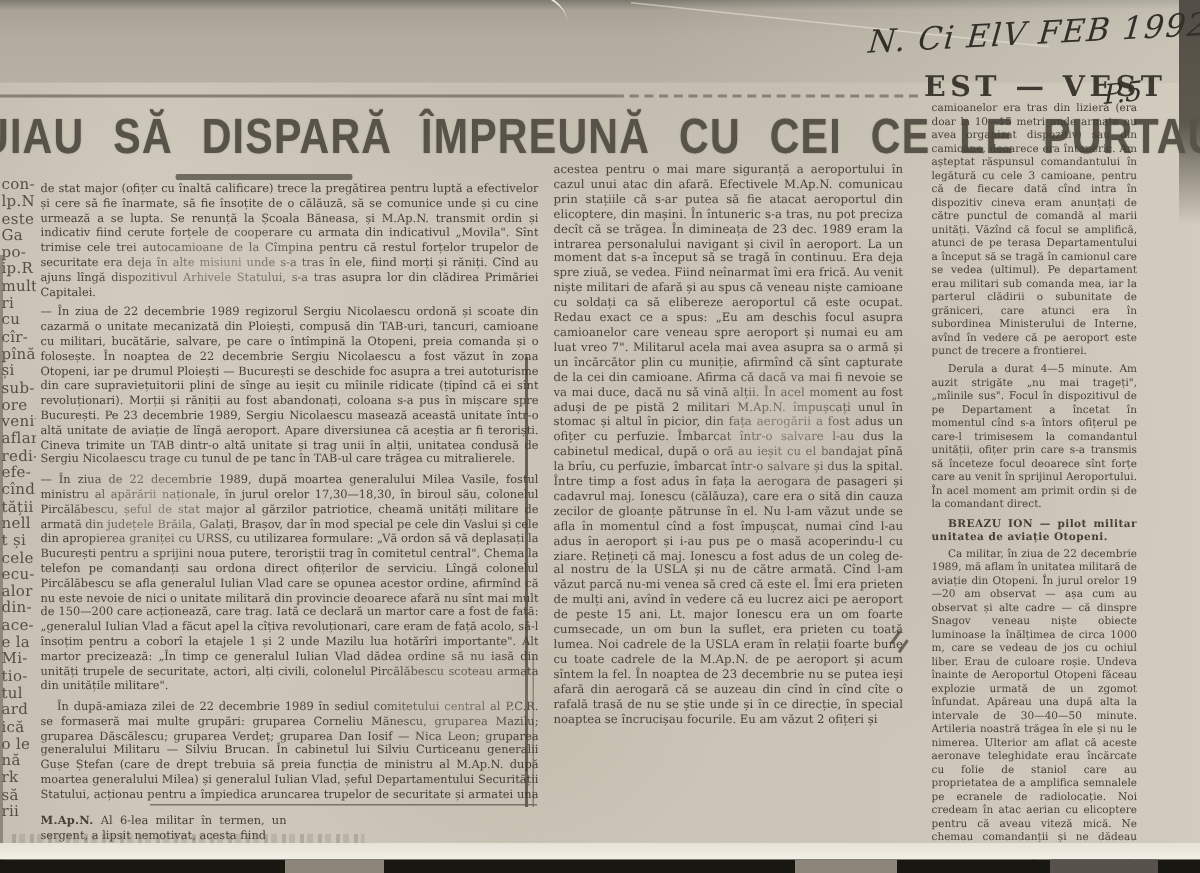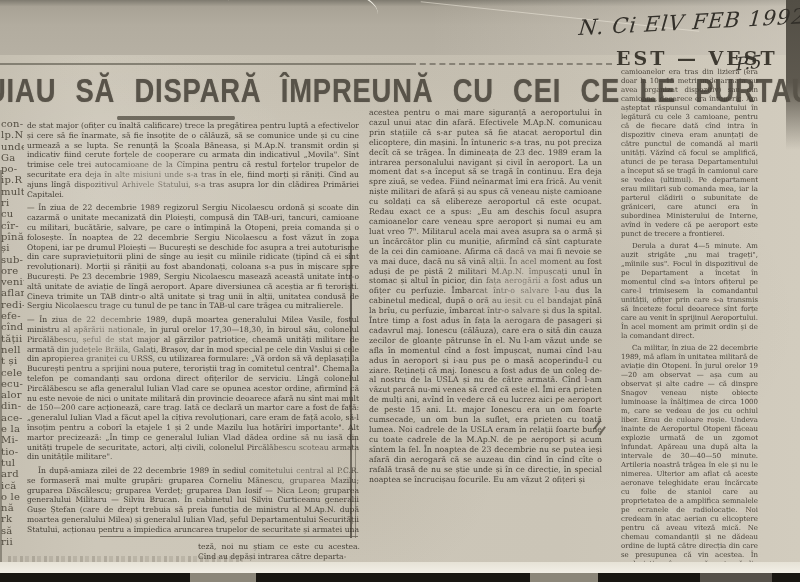--- a/index.html
+++ b/index.html
@@ -104,21 +104,21 @@
   <div class="handwriting">N. Ci ElV FEB 1992</div>
   <div class="est-vest">EST — VEST</div>
   <div class="p5">P.5</div>
 
   <div class="headline">UIAU SĂ DISPARĂ ÎMPREUNĂ CU CEI CE LE PURTAU</div>
   <div class="headline-underline"></div>
 
   <div class="margin-frags">
       <span class="frag">con-</span>
       <span class="frag">lp.N</span>
-      <span class="frag">unde</span>
+      <span class="frag">este</span>
       <span class="frag">Ga</span>
       <span class="frag">po-</span>
       <span class="frag">ip.R</span>
       <span class="frag">mult</span>
       <span class="frag">ri</span>
       <span class="frag">cu</span>
       <span class="frag">cîr-</span>
       <span class="frag">pînă</span>
       <span class="frag">și</span>
       <span class="frag">sub-</span>
@@ -161,25 +161,26 @@
   <div class="pen-tick tick1"></div>
   <div class="pen-tick tick2"></div>
 
   <div class="col col-c">
     <p>acestea pentru o mai mare siguranță a aeroportului în cazul unui atac din afară. Efectivele M.Ap.N. comunicau prin stațiile că s-ar putea să fie atacat aeroportul din elicoptere, din mașini. În întuneric s-a tras, nu pot preciza decît că se trăgea. În dimineața de 23 dec. 1989 eram la intrarea personalului navigant și civil în aeroport. La un moment dat s-a început să se tragă în continuu. Era deja spre ziuă, se vedea. Fiind neînarmat îmi era frică. Au venit niște militari de afară și au spus că veneau niște camioane cu soldați ca să elibereze aeroportul că este ocupat. Redau exact ce a spus: „Eu am deschis focul asupra camioanelor care veneau spre aeroport și numai eu am luat vreo 7". Militarul acela mai avea asupra sa o armă și un încărcător plin cu muniție, afirmînd că sînt capturate de la cei din camioane. Afirma că dacă va mai fi nevoie se va mai duce, dacă nu să vină alții. În acel moment au fost aduși de pe pistă 2 militari M.Ap.N. împușcați unul în stomac și altul în picior, din fața aerogării a fost adus un ofițer cu perfuzie. Îmbarcat într-o salvare l-au dus la cabinetul medical, după o oră au ieșit cu el bandajat pînă la brîu, cu perfuzie, îmbarcat într-o salvare și dus la spital. Între timp a fost adus în fața la aerogara de pasageri și cadavrul maj. Ionescu (călăuza), care era o sită din cauza zecilor de gloanțe pătrunse în el. Nu l-am văzut unde se afla în momentul cînd a fost împușcat, numai cînd l-au adus în aeroport și i-au pus pe o masă acoperindu-l cu ziare. Rețineți că maj. Ionescu a fost adus de un coleg de-al nostru de la USLA și nu de către armată. Cînd l-am văzut parcă nu-mi venea să cred că este el. Îmi era prieten de mulți ani, avînd în vedere că eu lucrez aici pe aeroport de peste 15 ani. Lt. major Ionescu era un om foarte cumsecade, un om bun la suflet, era prieten cu toată lumea. Noi cadrele de la USLA eram în relații foarte bune cu toate cadrele de la M.Ap.N. de pe aeroport și acum sîntem la fel. În noaptea de 23 decembrie nu se putea ieși afară din aerogară că se auzeau din cînd în cînd cîte o rafală trasă de nu se știe unde și în ce direcție, în special noaptea se încrucișau focurile. Eu am văzut 2 ofițeri și</p>
   </div>
 
   <div class="col col-d">
     <p>camioanelor era tras din lizieră (era doar la 10—15 metri unde armata nu avea organizat dispozitiv) sau din camioane, deoarece era întuneric. Am așteptat răspunsul comandantului în legătură cu cele 3 camioane, pentru că de fiecare dată cînd intra în dispozitiv cineva eram anunțați de către punctul de comandă al marii unități. Văzînd că focul se amplifică, atunci de pe terasa Departamentului a început să se tragă în camionul care se vedea (ultimul). Pe departament erau militari sub comanda mea, iar la parterul clădirii o subunitate de grăniceri, care atunci era în subordinea Ministerului de Interne, avînd în vedere că pe aeroport este punct de trecere a frontierei.</p>
     <p class="indent">Derula a durat 4—5 minute. Am auzit strigăte „nu mai trageți", „mîinile sus". Focul în dispozitivul de pe Departament a încetat în momentul cînd s-a întors ofițerul pe care-l trimisesem la comandantul unității, ofițer prin care s-a transmis să înceteze focul deoarece sînt forțe care au venit în sprijinul Aeroportului. În acel moment am primit ordin și de la comandant direct.</p>
+    <p class="byline indent"><b>BREAZU ION</b><span> — pilot militar unitatea de aviație Otopeni.</span></p>
     <p class="indent">Ca militar, în ziua de 22 decembrie 1989, mă aflam în unitatea militară de aviație din Otopeni. În jurul orelor 19—20 am observat — așa cum au observat și alte cadre — că dinspre Snagov veneau niște obiecte luminoase la înălțimea de circa 1000 m, care se vedeau de jos cu ochiul liber. Erau de culoare roșie. Undeva înainte de Aeroportul Otopeni făceau explozie urmată de un zgomot înfundat. Apăreau una după alta la intervale de 30—40—50 minute. Artileria noastră trăgea în ele și nu le nimerea. Ulterior am aflat că aceste aeronave teleghidate erau încărcate cu folie de staniol care au proprietatea de a amplifica semnalele pe ecranele de radiolocație. Noi credeam în atac aerian cu elicoptere pentru că aveau viteză mică. Ne chemau comandanții și ne dădeau ordine de luptă către direcția din care se presupunea că vin acestea. În același timp începea să se tragă din direcția de unde veneau țintele. Aceasta denotă că țintele erau lansate de pe teritoriul țării din mașini sau alte dispozitive dinainte stabilite. În orice caz erau trăgători izolați care trăgeau și antrenau armata. N-am precizat atunci iar ulterior s-a adeverit că securitatea, internele, nu dispuneau de asemenea tehnică. Pe 23 sau 24 de-</p>
   </div>
 
   <div class="rule-footer"></div>
-  <div class="footer-right">teză, noi nu știam ce este cu acestea. Cînd au depăși intrarea către departa-</div>
+  <div class="footer-left"><b>M.Ap.N.</b><span> Al 6-lea militar în termen, un sergent, a lipsit nemotivat, acesta fiind</span></div>
 
   <div class="residue"></div>
   <div class="white-strip"></div>
   <div class="black-band"></div>
   <div class="band-seg seg1"></div>
   <div class="band-seg seg2"></div>
   <div class="band-seg seg3"></div>
 
   <div class="fade fade1"></div>
   <div class="fade fade2"></div>

